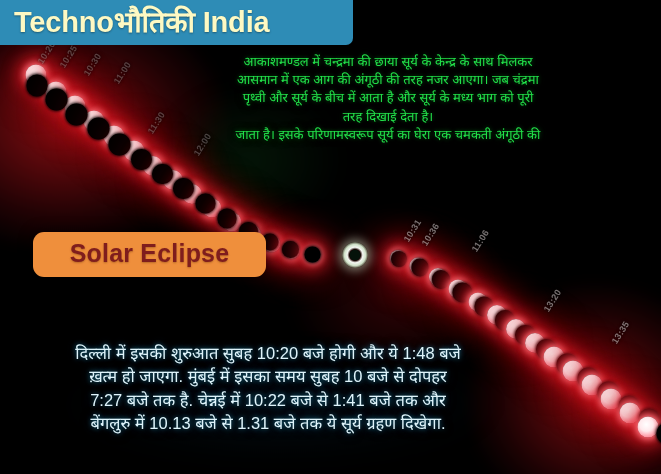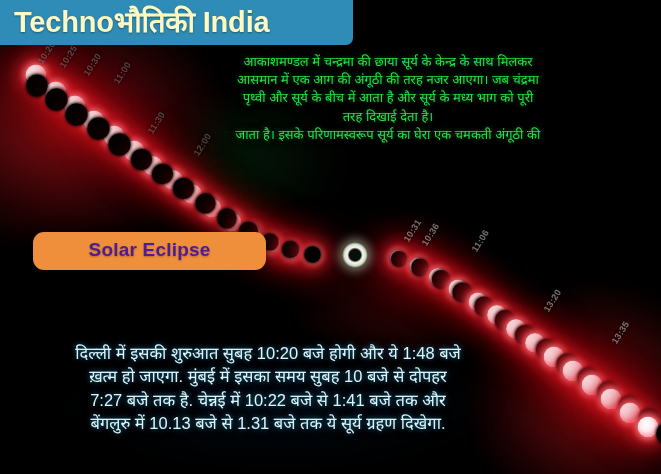--- a/index.html
+++ b/index.html
@@ -162,22 +162,22 @@
     top: 232px;
     width: 213px;
     padding: 7px 10px 9px 10px;
     background: #ef8f3c;
     border-radius: 11px;
     text-align: center;
     z-index: 7;
     box-shadow: 0 0 14px rgba(0,0,0,0.55);
   }
   #eclipse-badge .badge-line {
-    color: #4c1d95;
-    font-size: 19px;
+    color: #7f1d1d;
+    font-size: 25px;
     font-weight: 700;
     line-height: 1.14;
     letter-spacing: 0.2px;
     text-shadow: 0 1px 2px rgba(120,60,10,0.45);
     font-family: "Liberation Sans", "DejaVu Sans", sans-serif;
   }
 
   
   #timing-paragraph {
     position: absolute;

